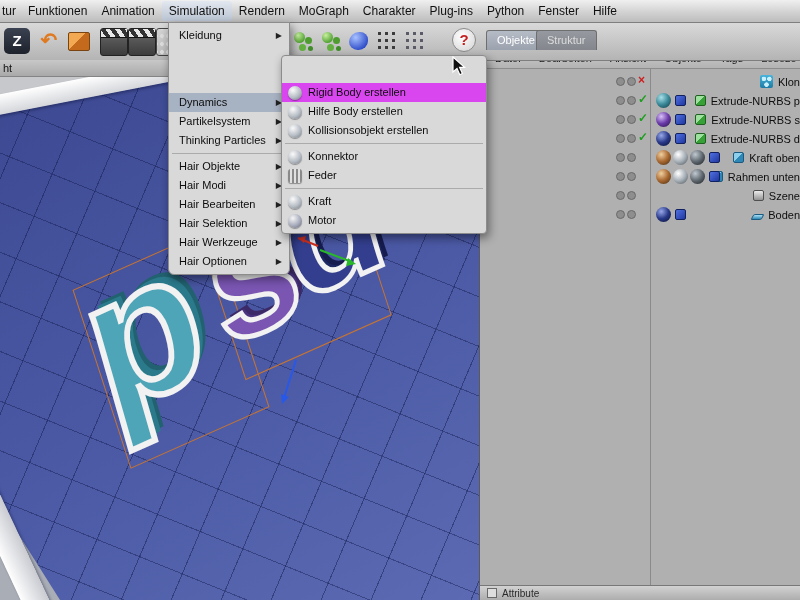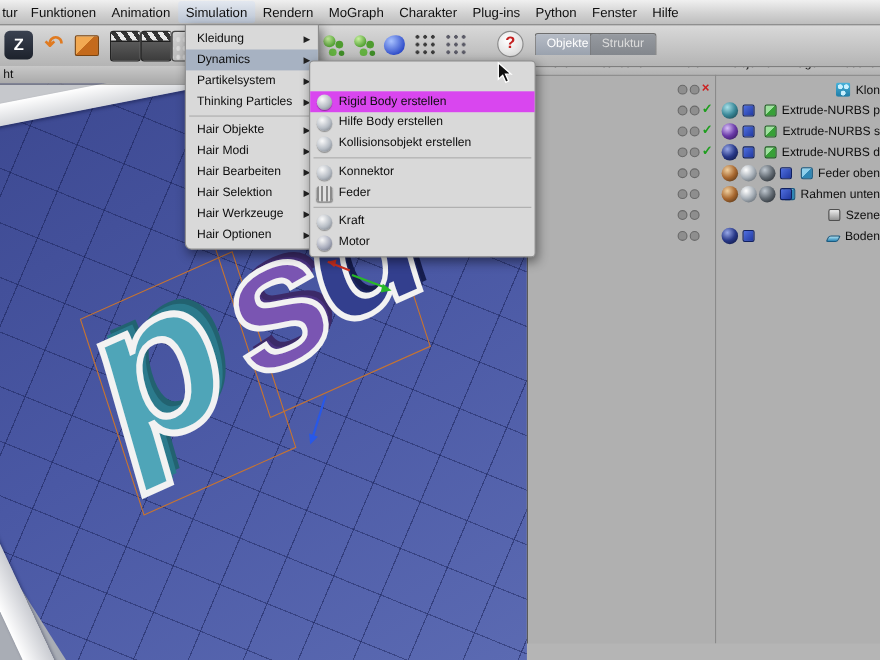--- a/index.html
+++ b/index.html
@@ -87,21 +87,21 @@
   .vp-axes{position:absolute;left:0;top:0;z-index:4;}
 
   
   .menu-panel{position:absolute;background:#d9d9d9;border:1px solid #8c8c8c;
     box-shadow:2px 4px 10px rgba(0,0,0,.45);font-size:11px;color:#0c0c0c;
     padding:3px 0;border-radius:0 0 6px 6px;}
   #sim-menu{left:168px;top:22px;width:120px;z-index:40;}
   #dyn-menu{left:281px;top:55px;width:204px;z-index:41;border-radius:4px;}
   .menu-row{height:19px;line-height:19px;padding:0 7px 0 10px;display:flex;
     justify-content:space-between;align-items:center;white-space:nowrap;}
-  .menu-row.hl{background:#a7b2c2;}
+  .menu-row.hl{background:#a7b2c2;margin-top:48px;}
   .arrow{font-size:8px;color:#222;margin-left:4px;}
   .msep{height:1px;background:#ababab;margin:3px 3px;}
   .sub-row{height:19px;line-height:19px;display:flex;align-items:center;gap:6px;
     padding:0 8px 0 6px;white-space:nowrap;}
   .sub-row.hl{background:#d946ef;margin-top:24px;}
   .si{width:14px;height:14px;flex:0 0 14px;border-radius:50%;
     background:radial-gradient(circle at 35% 30%,#fafafa,#b7bdc5 55%,#6e747c);
     box-shadow:0 1px 1px rgba(0,0,0,.35);}
   .si-ghost-collision{background:radial-gradient(circle at 35% 30%,#eaf6ff,#9cc8e8 55%,#5888b0);}
   .si-spring{border-radius:3px;background:repeating-linear-gradient(90deg,#8a8a8a 0 2px,#e0e0e0 2px 4px);}
@@ -264,21 +264,21 @@
           <span class="dot d1"></span>
           <span class="dot d2"></span>
           <span class="omark check">✓</span>
           <span class="mats">
             <span class="sphere m-navy"></span>
             <span class="tag"></span>
           </span>
         </div>
         <div class="orow">
           <span class="oicon oi-cube"></span>
-          <span class="oname">Feder oben</span>
+          <span class="oname">Kraft oben</span>
           <span class="dot d1"></span>
           <span class="dot d2"></span>
           <span class="mats">
             <span class="sphere m-bronze"></span>
             <span class="sphere m-silver"></span>
             <span class="sphere m-darkgray"></span>
             <span class="tag"></span>
           </span>
         </div>
         <div class="orow">
@@ -307,20 +307,24 @@
           <span class="dot d2"></span>
           <span class="mats">
             <span class="sphere m-navy"></span>
             <span class="tag"></span>
           </span>
         </div>
       </div>
     <div class="om-vsep"></div>
   </div>
 
+  <div class="attr-bar">
+    <span class="attr-ico"></span>
+    <span>Attribute</span>
+  </div>
 
   <div class="menu-panel" id="sim-menu">
       <div class="menu-row">
         <span class="ml">Kleidung</span>
         <span class="arrow">▶</span>
       </div>
       <div class="menu-row hl">
         <span class="ml">Dynamics</span>
         <span class="arrow">▶</span>
       </div>

